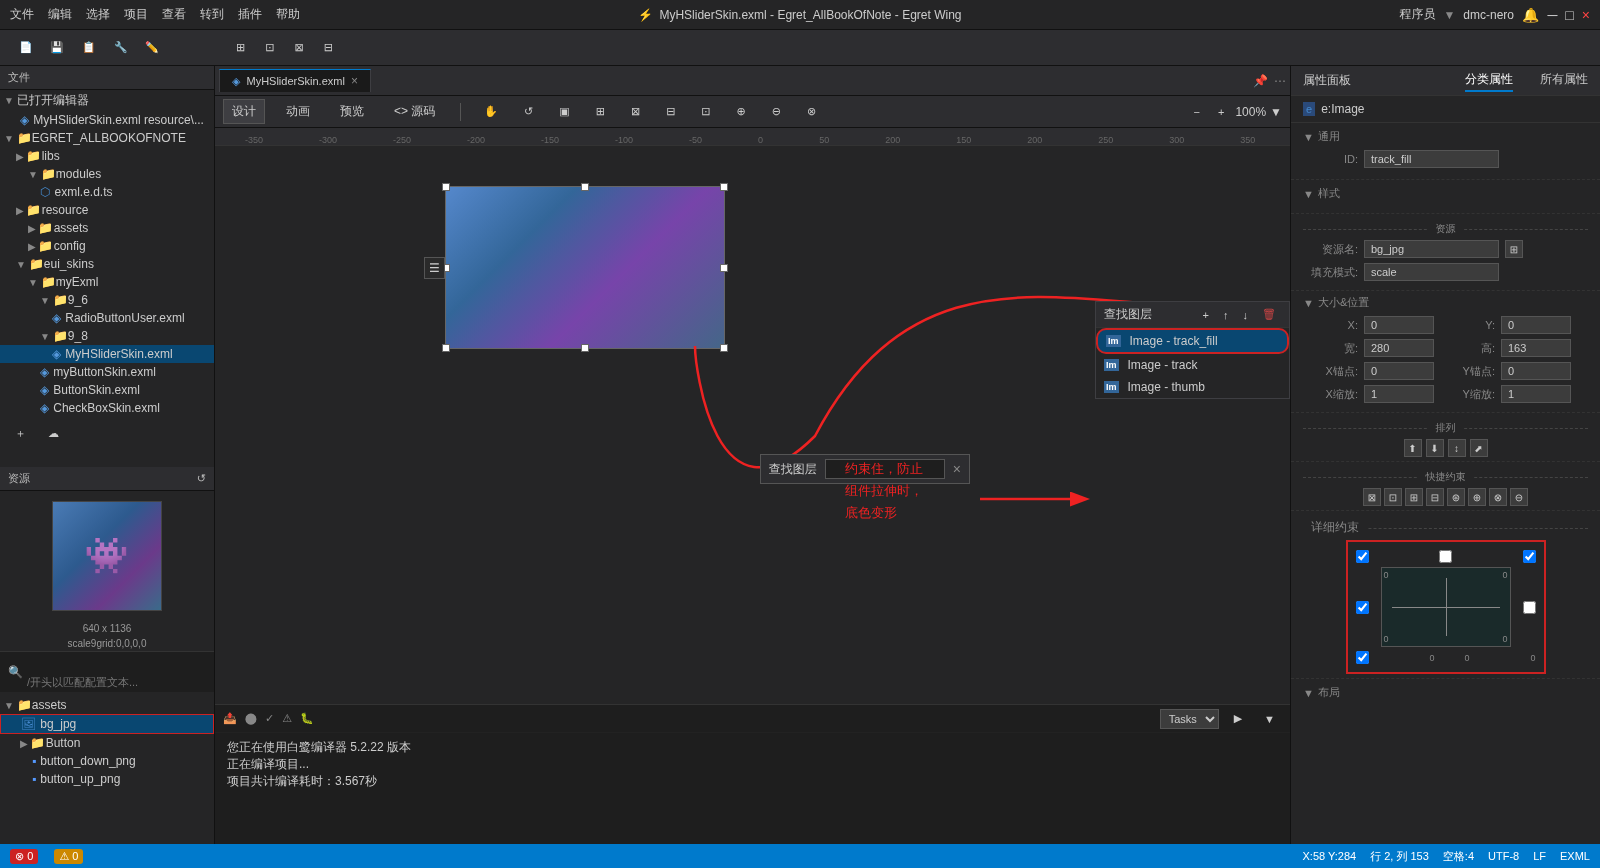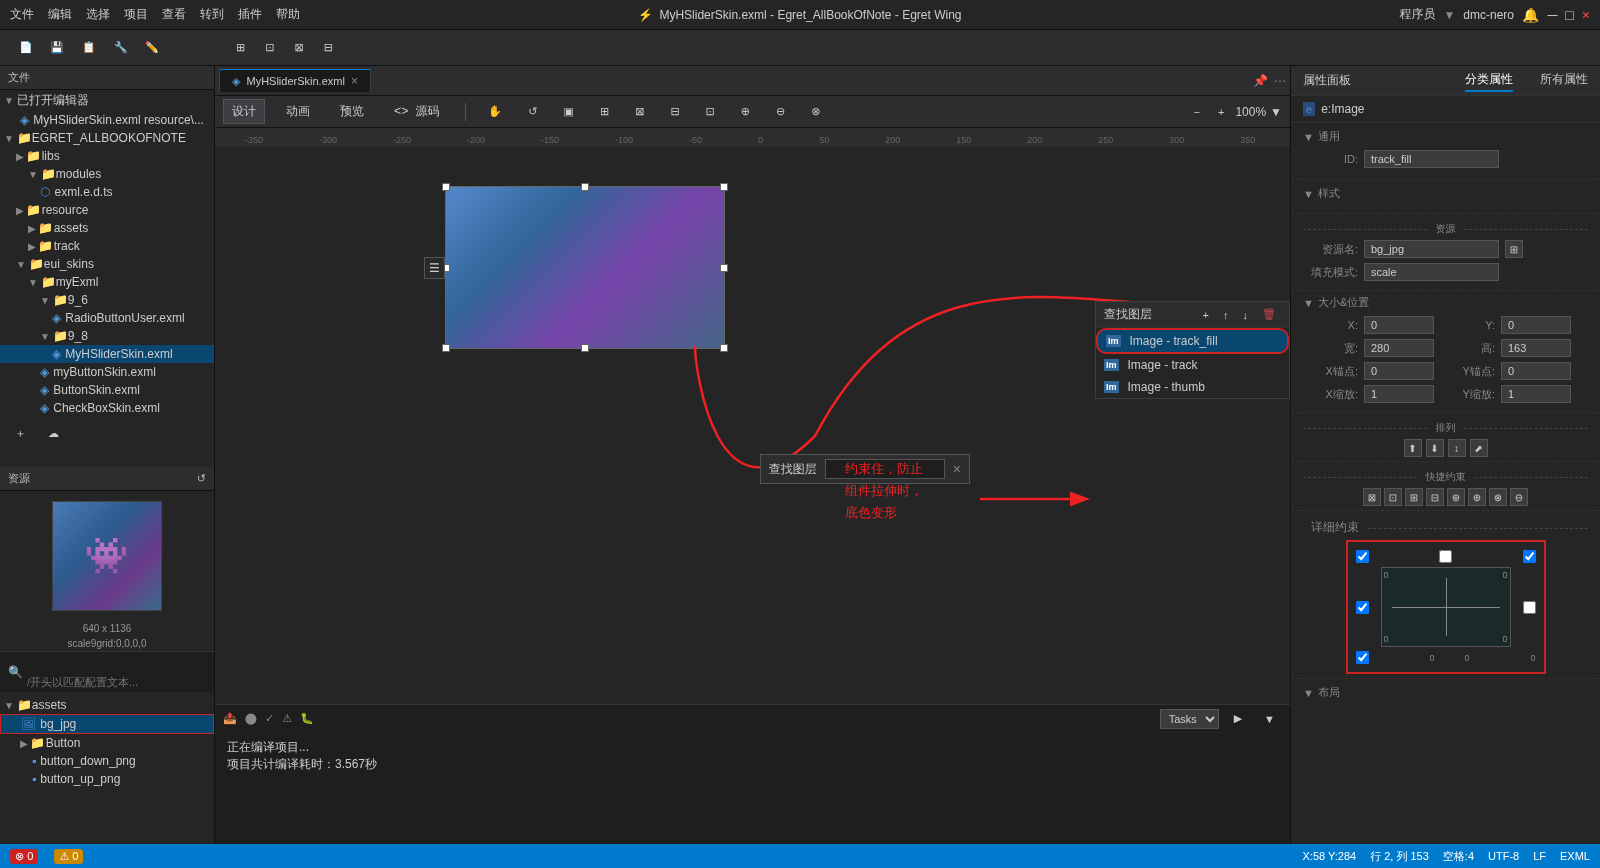--- a/index.html
+++ b/index.html
@@ -177,21 +177,20 @@
       border-bottom: 1px solid #111;
       font-size: 12px;
     }
     .design-mode-btn {
       padding: 3px 8px;
       background: none;
       border: 1px solid transparent;
       color: #ccc;
       cursor: pointer;
       font-size: 12px;
-      font-family: Liberation Mono, monospace;
     }
     .design-mode-btn.active { background: #3e3e42; border-color: #555; }
     .tool-separator { width: 1px; height: 18px; background: #555; margin: 0 4px; }
     .zoom-display {
       display: flex;
       align-items: center;
       gap: 4px;
       margin-left: auto;
       font-size: 12px;
       color: #ccc;
@@ -547,21 +546,21 @@
         <span>resource</span>
       </div>
       <div class="tree-item" style="padding-left:28px;">
         <span class="tree-arrow">▶</span>
         <span class="folder-icon">📁</span>
         <span>assets</span>
       </div>
       <div class="tree-item" style="padding-left:28px;">
         <span class="tree-arrow">▶</span>
         <span class="folder-icon">📁</span>
-        <span>track</span>
+        <span>config</span>
       </div>
       <div class="tree-item" style="padding-left:16px;">
         <span class="tree-arrow">▼</span>
         <span class="folder-icon">📁</span>
         <span>eui_skins</span>
       </div>
       <div class="tree-item" style="padding-left:28px;">
         <span class="tree-arrow">▼</span>
         <span class="folder-icon">📁</span>
         <span>myExml</span>
@@ -780,20 +779,21 @@
         <span style="color:#888;">🐛</span>
         <div style="margin-left:auto; display:flex; align-items:center; gap:8px;">
           <select class="tasks-select">
             <option>Tasks</option>
           </select>
           <button class="toolbar-btn">▶</button>
           <button class="toolbar-btn">▼</button>
         </div>
       </div>
       <div class="bottom-content">
+        <div>您正在使用白鹭编译器 5.2.22 版本</div>
         <div>正在编译项目...</div>
         <div>项目共计编译耗时：3.567秒</div>
       </div>
     </div>
   </div>
 
   <div class="right-panel">
     <div class="right-panel-header">
       <span>属性面板</span>
       <div class="right-panel-header-tabs">

